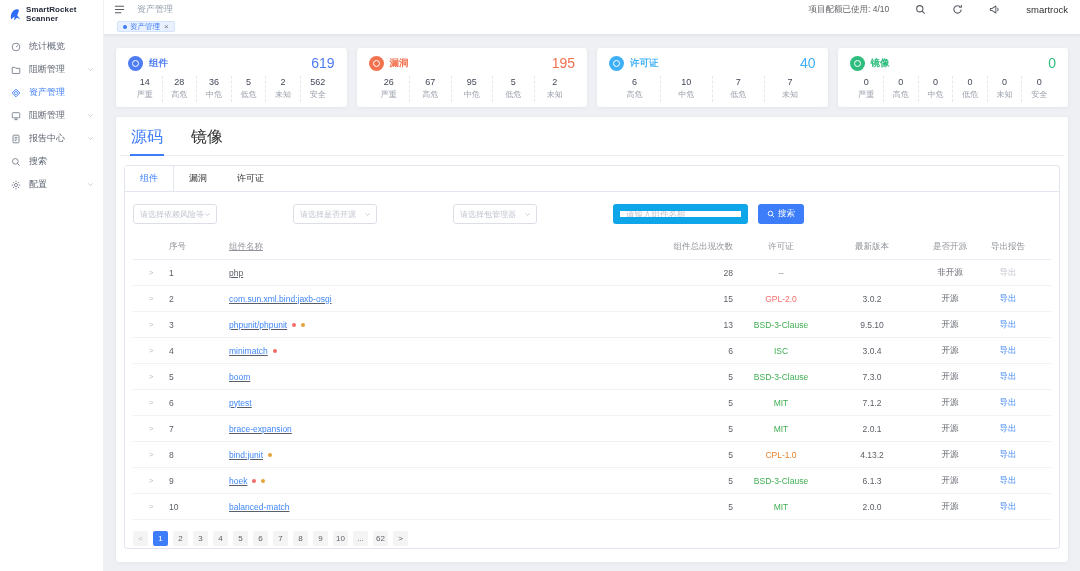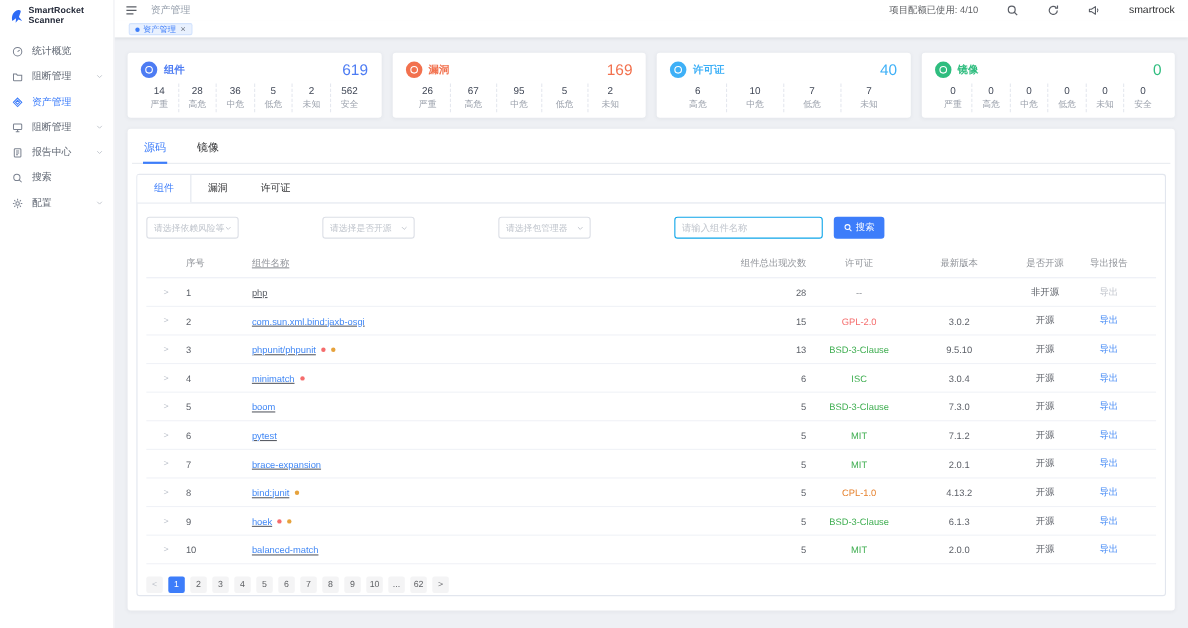--- a/index.html
+++ b/index.html
@@ -43,33 +43,33 @@
   .card-title { margin-left:6px; font-size:9.5px; font-weight:bold; }
   .card-value { margin-left:auto; font-size:14px; font-weight:500; }
   .card-stats { display:flex; margin-top:5px; }
   .stat-cell { flex:1; text-align:center; border-right:1px dashed #e5e8ef; padding:1px 0 2px; }
   .stat-cell:last-child { border-right:none; }
   .stat-v { font-size:9px; color:#404756; }
   .stat-l { font-size:8px; color:#9aa0ab; margin-top:2px; }
 
   .panel { margin-top:10px; background:#fff; border-radius:3px; padding:9px 4px 13px; box-shadow:0 1px 4px rgba(31,45,61,.05); }
   .outer-tabs { display:flex; gap:26px; padding:0 10px; border-bottom:1px solid #e8ebf0; }
-  .outer-tab { font-size:10px; padding:1px 1px 6px; color:#303133; cursor:pointer; font-weight:500; }
+  .outer-tab { font-size:16px; padding:1px 1px 6px; color:#303133; cursor:pointer; font-weight:500; }
   .outer-tab.active { color:#3d7dfa; border-bottom:2px solid #3d7dfa; margin-bottom:-1px; }
 
   .inner-panel { margin:9px 4px 0; border:1px solid #e2e6ee; border-radius:3px; }
   .inner-tabs { display:flex; border-bottom:1px solid #e2e6ee; }
   .inner-tab { padding:6px 15px; font-size:9px; color:#303133; cursor:pointer; }
   .inner-tab.active { color:#3d7dfa; border-right:1px solid #e2e6ee; background:#fff; }
 
   .filters { display:flex; align-items:center; padding:12px 0 10px 8px; }
   .select { width:84px; height:20px; border:1px solid #dcdfe6; border-radius:3px; display:flex; align-items:center; justify-content:space-between; padding:0 5px 0 6px; margin-right:76px; cursor:pointer; background:#fff; }
   .select .ph { font-size:8px; color:#bfc4cc; white-space:nowrap; overflow:hidden; }
   .sel-arrow { color:#c0c4cc; display:flex; flex:0 0 auto; }
-  .text-input { width:135px; height:20px; border:1px solid #0ea5e9; border-radius:3px; padding:0 6px; font-size:8.5px; color:#303133; outline:none; margin-right:10px; font-family:inherit; }
+  .text-input { width:135px; height:20px; border:7px solid #0ea5e9; border-radius:3px; padding:0 6px; font-size:8.5px; color:#303133; outline:none; margin-right:10px; font-family:inherit; }
   .text-input::placeholder { color:#bfc4cc; }
   .search-btn { height:20px; padding:0 9px; background:#3d7dfa; color:#fff; border:none; border-radius:3px; font-size:8.5px; display:flex; align-items:center; gap:3px; cursor:pointer; font-family:inherit; }
 
   .table { margin:0 8px; }
   .trow { display:flex; align-items:center; height:26px; border-bottom:1px solid #f0f2f7; font-size:8.5px; color:#5a5e66; padding-right:20px; }
   .trow.thead { color:#909399; font-weight:500; border-bottom:1px solid #ebeef5; }
   .c-expand { width:36px; text-align:center; color:#b6bcc6; font-size:8px; cursor:pointer; }
   .c-no { width:48px; }
   .c-name { flex:1; padding-left:12px; display:flex; align-items:center; gap:2px;text-decoration:underline; }
   .c-count { width:150px; text-align:right; }
@@ -258,21 +258,21 @@
           <div class="stat-cell">
             <div class="stat-v">562</div>
             <div class="stat-l">安全</div>
           </div>
         </div>
       </div>
       <div class="card">
         <div class="card-head">
           <span class="icon-circle" style="background:#f2714e"></span>
           <span class="card-title" style="color:#f2714e">漏洞</span>
-          <span class="card-value" style="color:#f2714e">169</span>
+          <span class="card-value" style="color:#f2714e">195</span>
         </div>
         <div class="card-stats">
           <div class="stat-cell">
             <div class="stat-v">26</div>
             <div class="stat-l">严重</div>
           </div>
           <div class="stat-cell">
             <div class="stat-v">67</div>
             <div class="stat-l">高危</div>
           </div>

